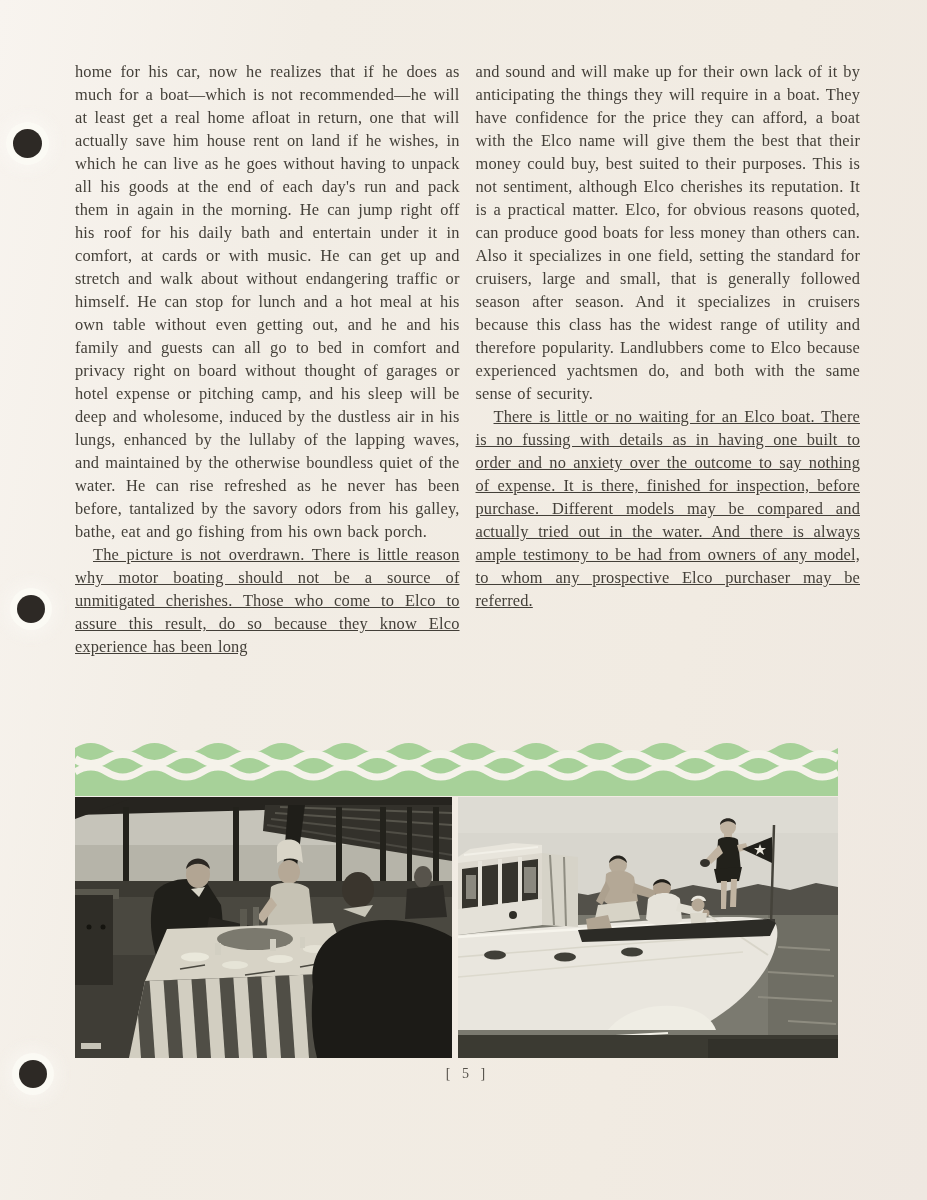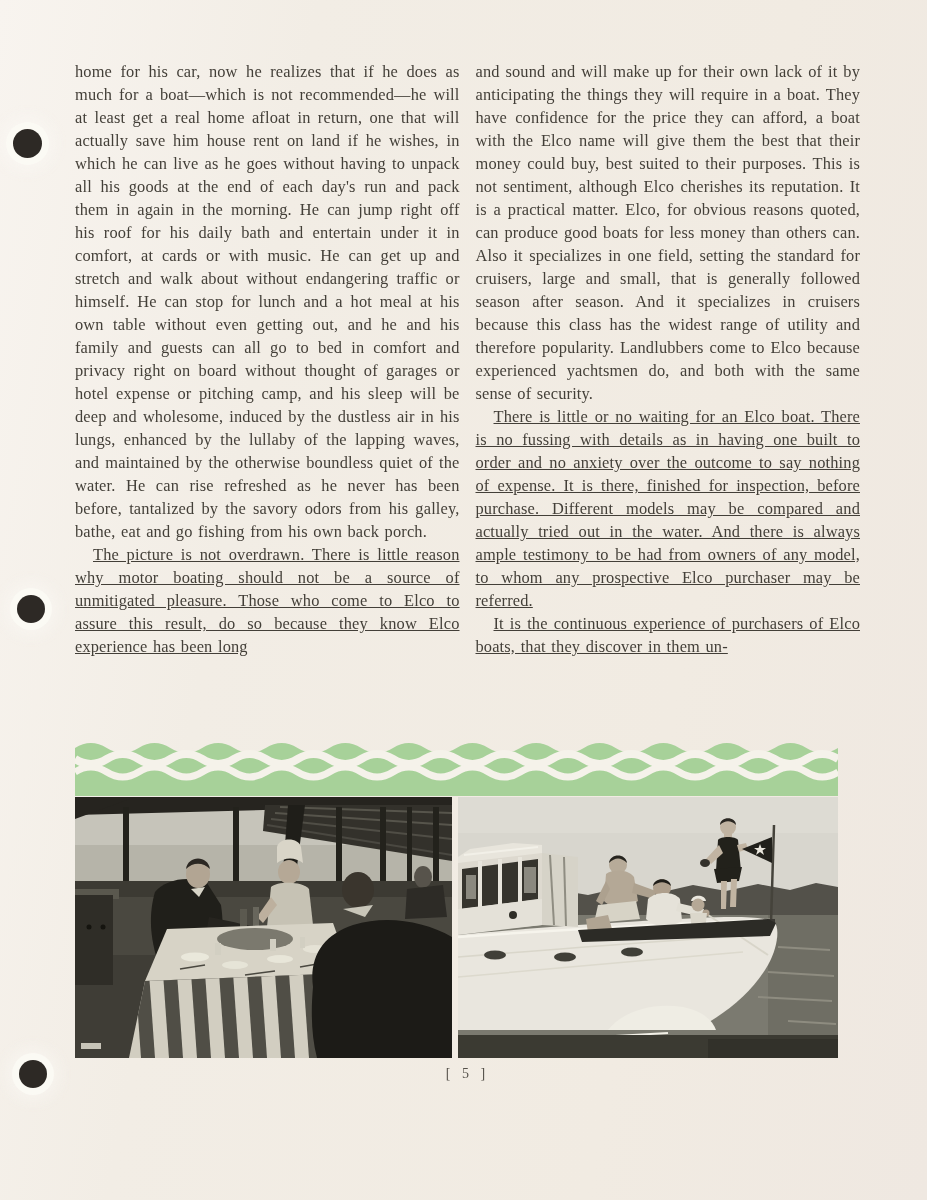--- a/index.html
+++ b/index.html
@@ -55,26 +55,25 @@
 
 <div class="page">
 
   <div class="hole hole-1"></div>
   <div class="hole hole-2"></div>
   <div class="hole hole-3"></div>
 
   <div class="text-columns">
     <div class="column">
       <p>home for his car, now he realizes that if he does as much for a boat—which is not recommended—he will at least get a real home afloat in return, one that will actually save him house rent on land if he wishes, in which he can live as he goes without having to unpack all his goods at the end of each day's run and pack them in again in the morning. He can jump right off his roof for his daily bath and entertain under it in comfort, at cards or with music. He can get up and stretch and walk about without endangering traffic or himself. He can stop for lunch and a hot meal at his own table without even getting out, and he and his family and guests can all go to bed in comfort and privacy right on board without thought of garages or hotel expense or pitching camp, and his sleep will be deep and wholesome, induced by the dustless air in his lungs, enhanced by the lullaby of the lapping waves, and maintained by the otherwise boundless quiet of the water. He can rise refreshed as he never has been before, tantalized by the savory odors from his galley, bathe, eat and go fishing from his own back porch.</p>
-      <p class="indent">The picture is not overdrawn. There is little reason why motor boating should not be a source of unmitigated pleasure. Those who come to Elco to assure this result, do so because they know Elco experience has been long</p>
+      <p class="indent">The picture is not overdrawn. There is little reason why motor boating should not be a source of unmitigated cherishes. Those who come to Elco to assure this result, do so because they know Elco experience has been long</p>
     </div>
     <div class="column">
       <p>and sound and will make up for their own lack of it by anticipating the things they will require in a boat. They have confidence for the price they can afford, a boat with the Elco name will give them the best that their money could buy, best suited to their purposes. This is not sentiment, although Elco cherishes its reputation. It is a practical matter. Elco, for obvious reasons quoted, can produce good boats for less money than others can. Also it specializes in one field, setting the standard for cruisers, large and small, that is generally followed season after season. And it specializes in cruisers because this class has the widest range of utility and therefore popularity. Landlubbers come to Elco because experienced yachtsmen do, and both with the same sense of security.</p>
       <p class="indent">There is little or no waiting for an Elco boat. There is no fussing with details as in having one built to order and no anxiety over the outcome to say nothing of expense. It is there, finished for inspection, before purchase. Different models may be compared and actually tried out in the water. And there is always ample testimony to be had from owners of any model, to whom any prospective Elco purchaser may be referred.</p>
-      <p class="indent">It is the continuous experience of purchasers of Elco boats, that they discover in them un-</p>
     </div>
   </div>
 
   <svg class="wave-band" width="763" height="56" viewBox="0 0 763 56">
     <path class="wave-fill" d="M0,8 q15.9,-10 31.8,0 q15.9,10 31.8,0 q15.9,-10 31.8,0 q15.9,10 31.8,0 q15.9,-10 31.8,0 q15.9,10 31.8,0 q15.9,-10 31.8,0 q15.9,10 31.8,0 q15.9,-10 31.8,0 q15.9,10 31.8,0 q15.9,-10 31.8,0 q15.9,10 31.8,0 q15.9,-10 31.8,0 q15.9,10 31.8,0 q15.9,-10 31.8,0 q15.9,10 31.8,0 q15.9,-10 31.8,0 q15.9,10 31.8,0 q15.9,-10 31.8,0 q15.9,10 31.8,0 q15.9,-10 31.8,0 q15.9,10 31.8,0 q15.9,-10 31.8,0 q15.9,10 31.8,0 L763,56 L0,56 Z"></path>
     <path class="wave-stripe" stroke-width="8" d="M0,19 q15.9,10 31.8,0 q15.9,-10 31.8,0 q15.9,10 31.8,0 q15.9,-10 31.8,0 q15.9,10 31.8,0 q15.9,-10 31.8,0 q15.9,10 31.8,0 q15.9,-10 31.8,0 q15.9,10 31.8,0 q15.9,-10 31.8,0 q15.9,10 31.8,0 q15.9,-10 31.8,0 q15.9,10 31.8,0 q15.9,-10 31.8,0 q15.9,10 31.8,0 q15.9,-10 31.8,0 q15.9,10 31.8,0 q15.9,-10 31.8,0 q15.9,10 31.8,0 q15.9,-10 31.8,0 q15.9,10 31.8,0 q15.9,-10 31.8,0 q15.9,10 31.8,0 q15.9,-10 31.8,0 "></path>
     <path class="wave-stripe" stroke-width="7" d="M0,32 q15.9,-10 31.8,0 q15.9,10 31.8,0 q15.9,-10 31.8,0 q15.9,10 31.8,0 q15.9,-10 31.8,0 q15.9,10 31.8,0 q15.9,-10 31.8,0 q15.9,10 31.8,0 q15.9,-10 31.8,0 q15.9,10 31.8,0 q15.9,-10 31.8,0 q15.9,10 31.8,0 q15.9,-10 31.8,0 q15.9,10 31.8,0 q15.9,-10 31.8,0 q15.9,10 31.8,0 q15.9,-10 31.8,0 q15.9,10 31.8,0 q15.9,-10 31.8,0 q15.9,10 31.8,0 q15.9,-10 31.8,0 q15.9,10 31.8,0 q15.9,-10 31.8,0 q15.9,10 31.8,0 "></path>
   </svg>
 
   <svg class="photo-left" role="img" width="377" height="261" viewBox="0 0 377 261" aria-label="Black-and-white photograph: family dining at a striped-cloth table inside a cruiser deckhouse">

